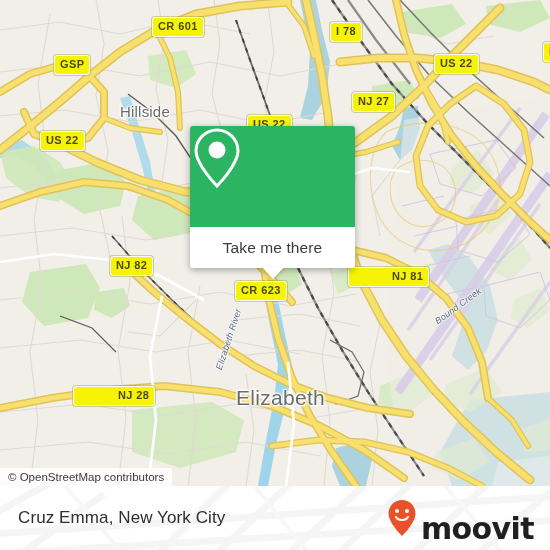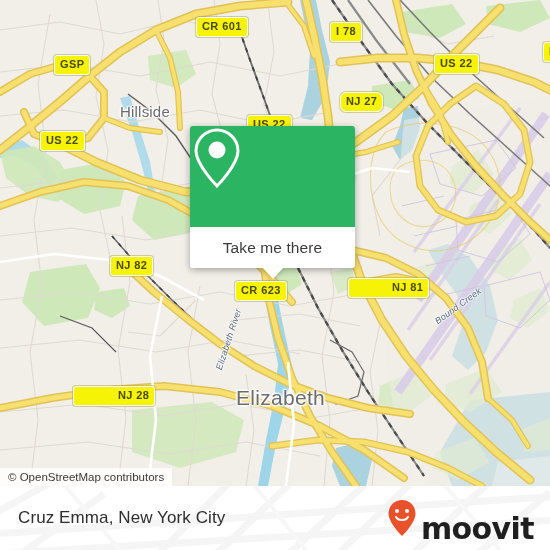--- a/index.html
+++ b/index.html
@@ -235,31 +235,31 @@
       </g>
 
       <g stroke="#ffffff" stroke-width="2.6" fill="none">
         <path d="M0,262 L54,254 L110,260 L160,276 L204,300"></path>
         <path d="M148,486 L156,420 L150,356 L162,296"></path>
         <path d="M286,486 L294,424 L288,362"></path>
         <path d="M336,180 L372,168 L410,172"></path>
       </g>
     </svg>
 
-    <div class="shield" style="left:152px;top:17px;margin-left:44px;">CR 601</div>
+    <div class="shield" style="left:152px;top:17px;">CR 601</div>
     <div class="shield" style="left:330px;top:22px;">I 78</div>
     <div class="shield" style="left:434px;top:54px;">US 22</div>
     <div class="shield" style="left:543px;top:42px;">I</div>
     <div class="shield" style="left:54px;top:55px;">GSP</div>
-    <div class="shield" style="left:340px;top:92px;border-radius:6px;">NJ 27</div>
+    <div class="shield" style="left:352px;top:92px;">NJ 27</div>
     <div class="shield" style="left:40px;top:131px;">US 22</div>
     <div class="shield" style="left:247px;top:115px;">US 22</div>
     <div class="shield" style="left:110px;top:256px;">NJ 82</div>
     <div class="shield" style="left:227px;top:281px;margin-left:8px;">CR 623</div>
-    <div class="shield" style="left:348px;top:278px;padding-left:43px;">NJ 81</div>
+    <div class="shield" style="left:348px;top:267px;padding-left:43px;">NJ 81</div>
     <div class="shield" style="left:73px;top:386px;padding-left:44px;">NJ 28</div>
 
     <div class="place town" style="left:120px;top:103px;">Hillside</div>
     <div class="place city" style="left:236px;top:386px;">Elizabeth</div>
 
     <div class="waterlbl" style="left:214px;top:368px;transform:rotate(-72deg);transform-origin:left top;">Elizabeth River</div>
     <div class="waterlbl" style="left:433px;top:318px;transform:rotate(-36deg);transform-origin:left top;">Bound Creek</div>
 
     <div id="attrib">© OpenStreetMap contributors</div>
 

